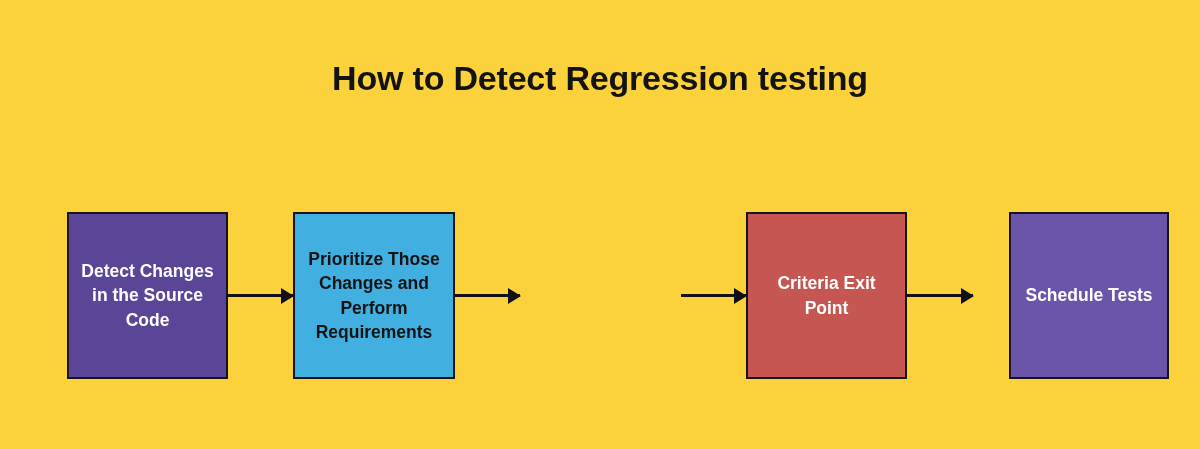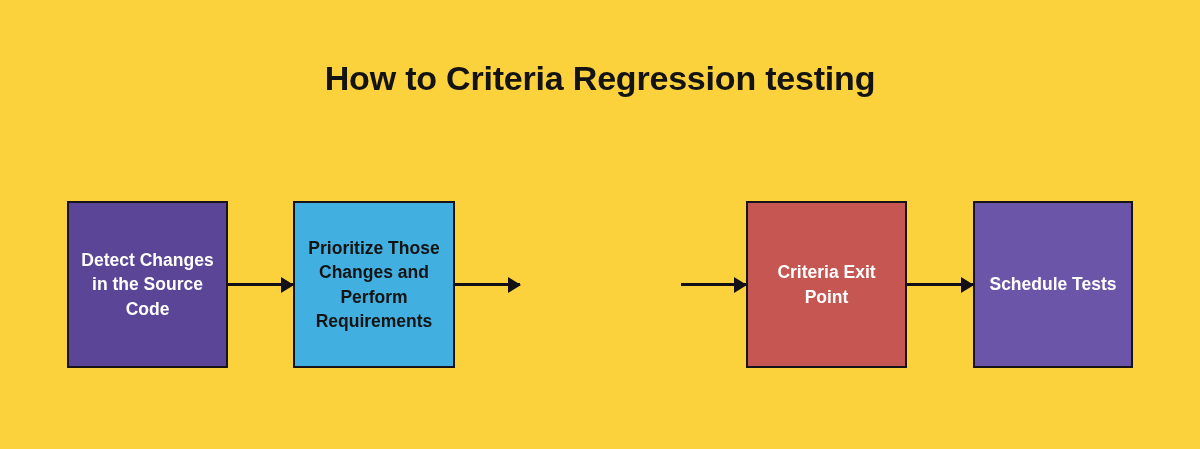--- a/index.html
+++ b/index.html
@@ -28,21 +28,21 @@
     text-align: center;
     font-size: 34px;
     font-weight: bold;
     color: #131313;
     letter-spacing: -0.2px;
     line-height: 1.2;
   }
   #flow {
     position: absolute;
     left: 67px;
-    top: 201px;
+    top: 212px;
     width: 1066px;
     height: 167px;
     padding-left: 25px;
   }
   .step-box {
     position: absolute;
     top: 0;
     height: 167px;
     box-sizing: border-box;
     border: 2px solid #16131b;
@@ -87,21 +87,21 @@
   #arrow-0 { left: 161px; width: 65px; }
   #arrow-1 { left: 388px; width: 65px; }
   #arrow-2 { left: 614px; width: 65px; }
   #arrow-3 { left: 840px; width: 66px; }
 </style>
 </head>
 <body>
 
 <div id="infographic" style="background: rgb(252, 210, 60);">
 
-  <div id="page-title">How to Criteria Regression testing</div>
+  <div id="page-title">How to Detect Regression testing</div>
 
   <div id="flow">
 
     <div class="step-box" id="box-0" style="background: rgb(91, 69, 150); color: rgb(255, 255, 255); border-color: rgb(22, 19, 27);">
       <span class="step-label">Detect Changes in the Source Code</span>
     </div>
 
     <div class="arrow" id="arrow-0" style="background: rgb(18, 16, 22);"></div>
 
     <div class="step-box" id="box-1" style="background: rgb(65, 176, 224); color: rgb(19, 19, 19); border-color: rgb(22, 19, 27);">
@@ -112,18 +112,18 @@
 
 
     <div class="arrow" id="arrow-2" style="background: rgb(18, 16, 22);"></div>
 
     <div class="step-box" id="box-3" style="background: rgb(197, 86, 81); color: rgb(255, 255, 255); border-color: rgb(22, 19, 27);">
       <span class="step-label">Criteria Exit Point</span>
     </div>
 
     <div class="arrow" id="arrow-3" style="background: rgb(18, 16, 22);"></div>
 
-    <div class="step-box" id="box-4" style="background: rgb(107, 85, 168); color: rgb(255, 255, 255); border-color: rgb(22, 19, 27);">
+    <div class="step-box" id="box-4" style="background: rgb(107, 85, 168); color: rgb(255, 255, 255); border-color: rgb(22, 19, 27); margin-left: 36px;">
       <span class="step-label">Schedule Tests</span>
     </div>
 
   </div>
 </div>
 
 </body></html>

